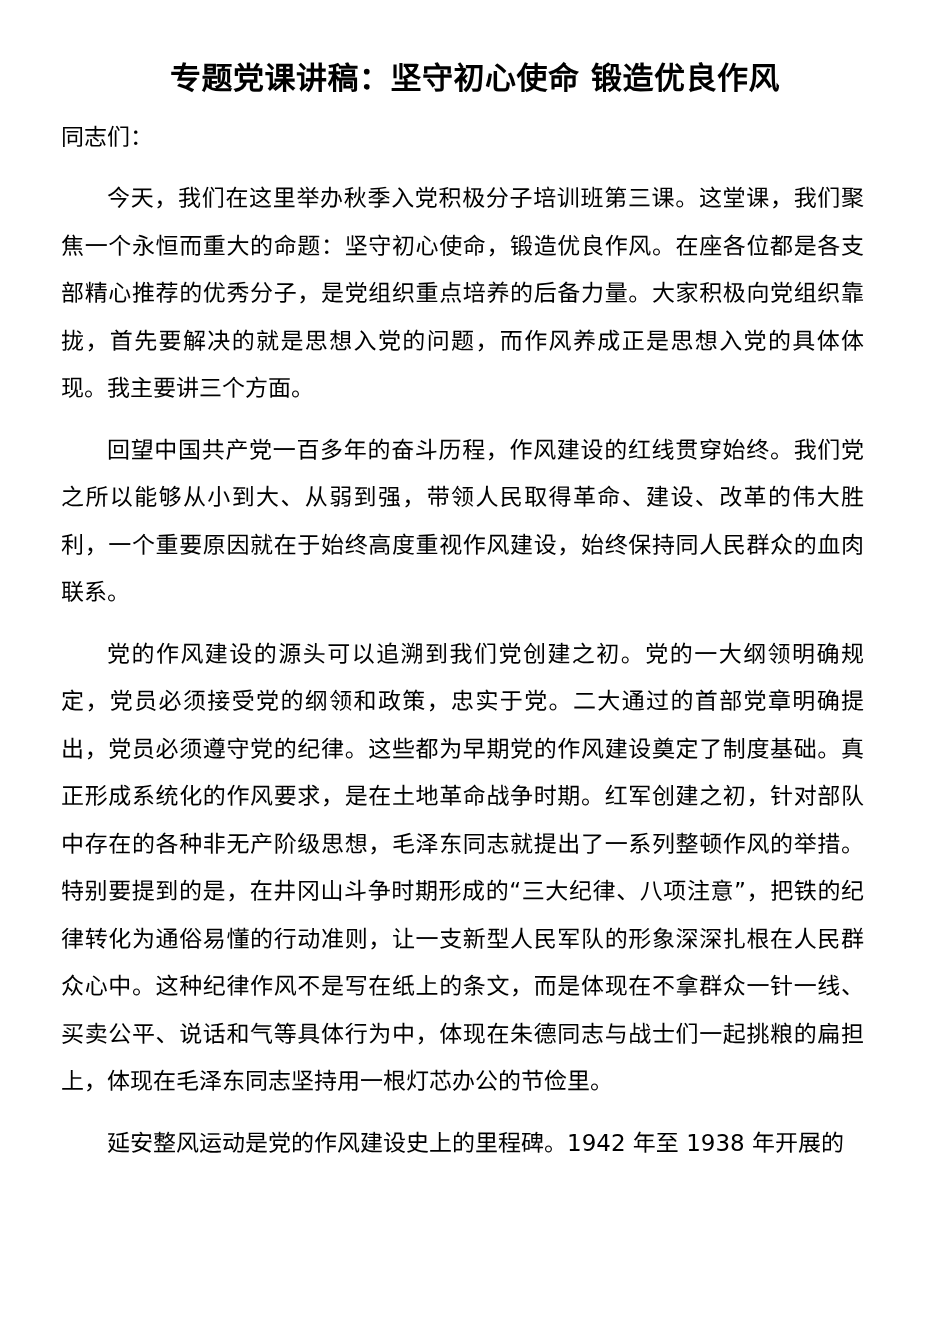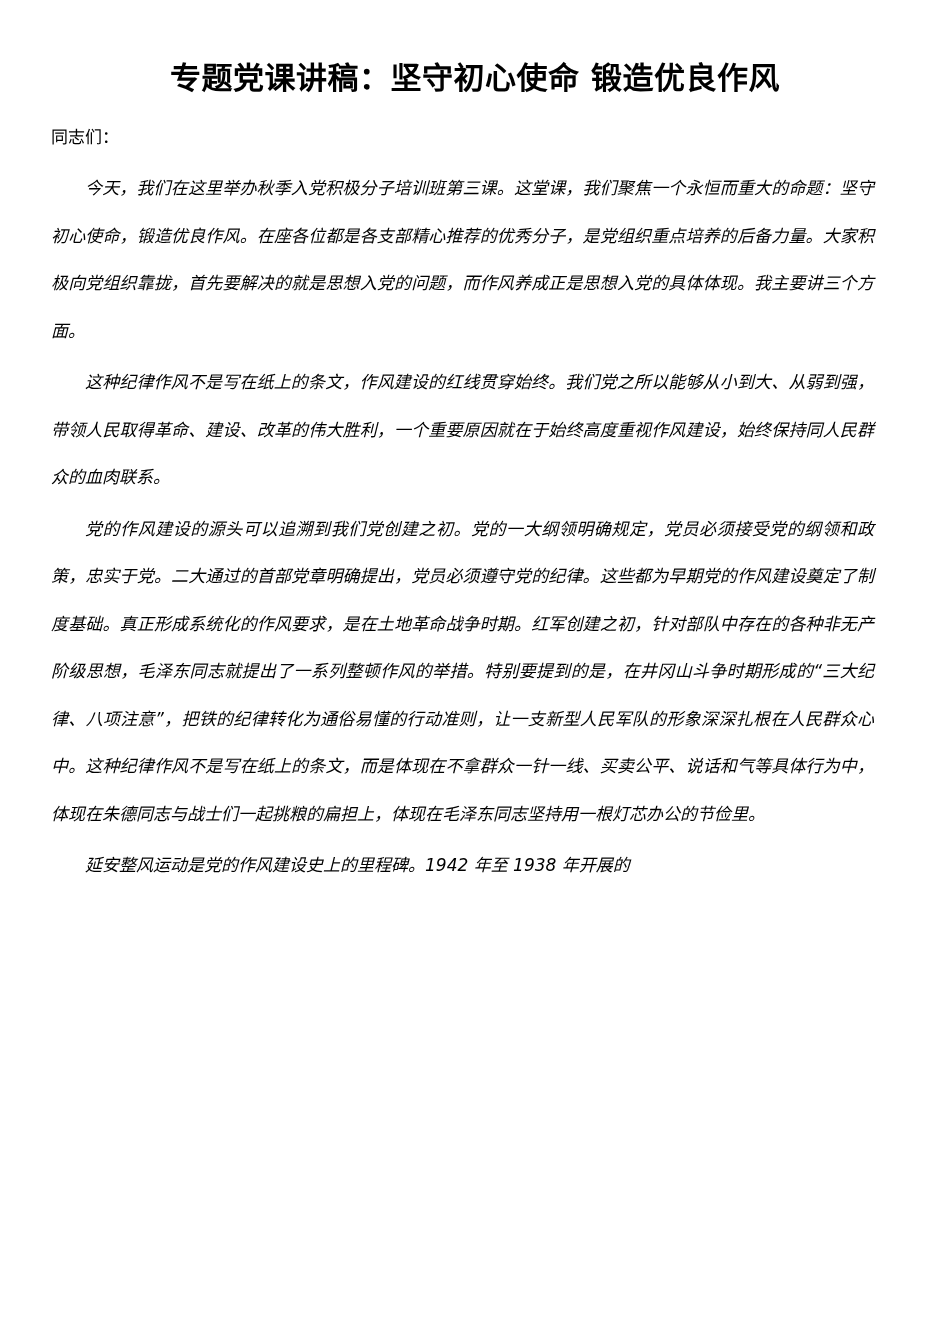--- a/index.html
+++ b/index.html
@@ -36,53 +36,52 @@
     padding: 58px 60px 0 60px;
     white-space: nowrap;
   }
 
   .body-block {
     padding: 0 72px 0 47px;
     margin-top: 14px;
   }
 
   p.para {
-    margin: 4px;
-    font-size: 17px;
+    margin: 14px;
+    font-size: 23px;
     line-height: 47.5px;
     text-align: justify;
     text-justify: inter-ideograph;
     text-align-last: left;
     letter-spacing: 0px;
     word-break: break-all;
   }
 
   p.indent {
     text-indent: 2em;
-    font-style: italic;
   }
 
   p.noindent {
     text-indent: 0;
   }
 </style>
 </head>
 <body>
 
 <div class="page">
 
   <h1 class="doc-title">专题党课讲稿：坚守初心使命 锻造优良作风</h1>
 
   <div class="body-block">
 
     <p class="para noindent">同志们：</p>
 
     <p class="para indent">今天，我们在这里举办秋季入党积极分子培训班第三课。这堂课，我们聚焦一个永恒而重大的命题：坚守初心使命，锻造优良作风。在座各位都是各支部精心推荐的优秀分子，是党组织重点培养的后备力量。大家积极向党组织靠拢，首先要解决的就是思想入党的问题，而作风养成正是思想入党的具体体现。我主要讲三个方面。</p>
 
 
-    <p class="para indent">这种纪律作风不是写在纸上的条文，作风建设的红线贯穿始终。我们党之所以能够从小到大、从弱到强，带领人民取得革命、建设、改革的伟大胜利，一个重要原因就在于始终高度重视作风建设，始终保持同人民群众的血肉联系。</p>
+    <p class="para indent">回望中国共产党一百多年的奋斗历程，作风建设的红线贯穿始终。我们党之所以能够从小到大、从弱到强，带领人民取得革命、建设、改革的伟大胜利，一个重要原因就在于始终高度重视作风建设，始终保持同人民群众的血肉联系。</p>
 
     <p class="para indent">党的作风建设的源头可以追溯到我们党创建之初。党的一大纲领明确规定，党员必须接受党的纲领和政策，忠实于党。二大通过的首部党章明确提出，党员必须遵守党的纪律。这些都为早期党的作风建设奠定了制度基础。真正形成系统化的作风要求，是在土地革命战争时期。红军创建之初，针对部队中存在的各种非无产阶级思想，毛泽东同志就提出了一系列整顿作风的举措。特别要提到的是，在井冈山斗争时期形成的“三大纪律、八项注意”，把铁的纪律转化为通俗易懂的行动准则，让一支新型人民军队的形象深深扎根在人民群众心中。这种纪律作风不是写在纸上的条文，而是体现在不拿群众一针一线、买卖公平、说话和气等具体行为中，体现在朱德同志与战士们一起挑粮的扁担上，体现在毛泽东同志坚持用一根灯芯办公的节俭里。</p>
 
     <p class="para indent">延安整风运动是党的作风建设史上的里程碑。1942 年至 1938 年开展的</p>
 
   </div>
 </div>
 
 </body></html>

